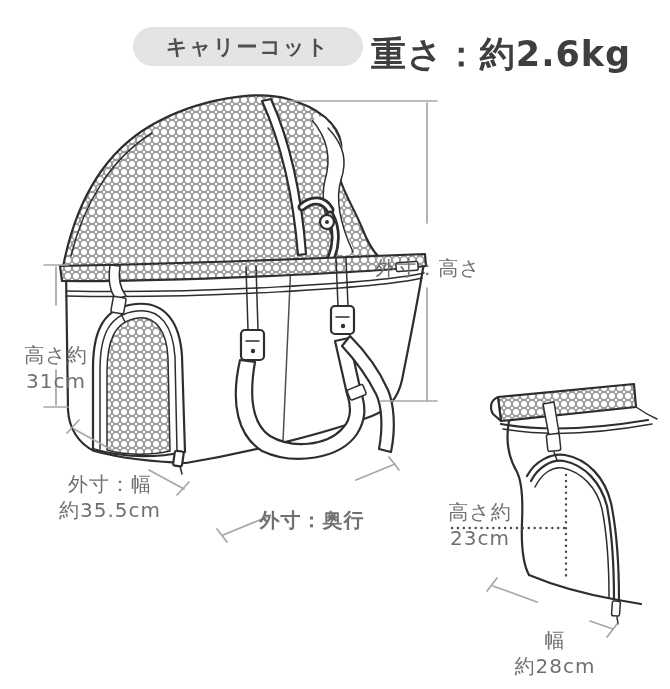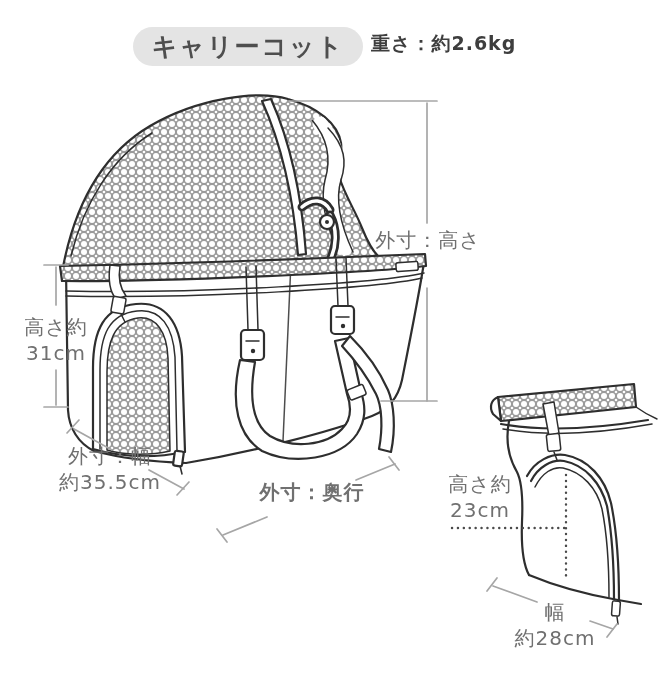--- a/index.html
+++ b/index.html
@@ -17,30 +17,30 @@
   .ln-thin{stroke-width:1.5;}
   .fill-w{fill:#fff;}
   .fill-p{fill:url(#dots);}
   .wband{stroke:#fff;stroke-width:15;fill:none;stroke-linecap:round;}
   .dim{stroke:var(--dim-line);stroke-width:1.7;fill:none;stroke-linecap:round;}
   .dot{stroke:var(--dotted-line);stroke-width:2.4;stroke-dasharray:0.1 5.8;stroke-linecap:round;fill:none;}
   .abs{position:absolute;}
   .badge{
     left:133px;top:27px;width:230px;height:39px;border-radius:20px;
     background:var(--badge-bg);color:var(--badge-text);
-    font-size:25px;font-weight:600;letter-spacing:2px;
+    font-size:21px;font-weight:600;letter-spacing:2px;
     display:flex;align-items:center;justify-content:center;font-family:Liberation Serif, serif;
   }
   .weight{
-    left:371px;top:31px;font-size:19px;font-weight:600;color:var(--weight-text);
+    left:371px;top:31px;font-size:35px;font-weight:600;color:var(--weight-text);
     letter-spacing:1px;white-space:nowrap;
   }
   .dimtext{
     color:var(--dim-text);font-size:20px;line-height:26px;text-align:center;
-    letter-spacing:1px;white-space:nowrap;
+    letter-spacing:1px;white-space:nowrap;margin-top:28px;
   }
   .d-right{left:352px;top:227px;width:152px;}
   .d-left{left:7px;top:314px;width:98px;}
   .d-width{left:32px;top:443px;width:156px;}
   .d-depth{left:233px;top:479px;width:158px;font-weight:bold;}
   .d-pheight{left:432px;top:471px;width:96px;}
   .d-pwidth{left:496px;top:599px;width:118px;}
   .pocket-title{
     left:498px;top:347px;width:170px;text-align:center;
     color:var(--pocket-title-text);font-size:24px;font-weight:700;letter-spacing:3px;

